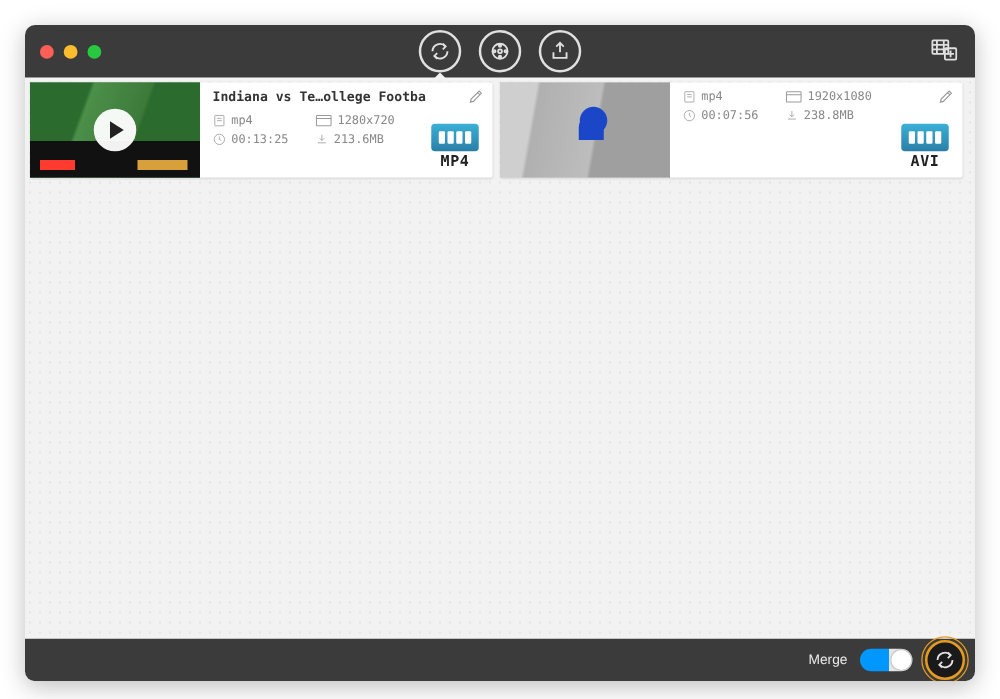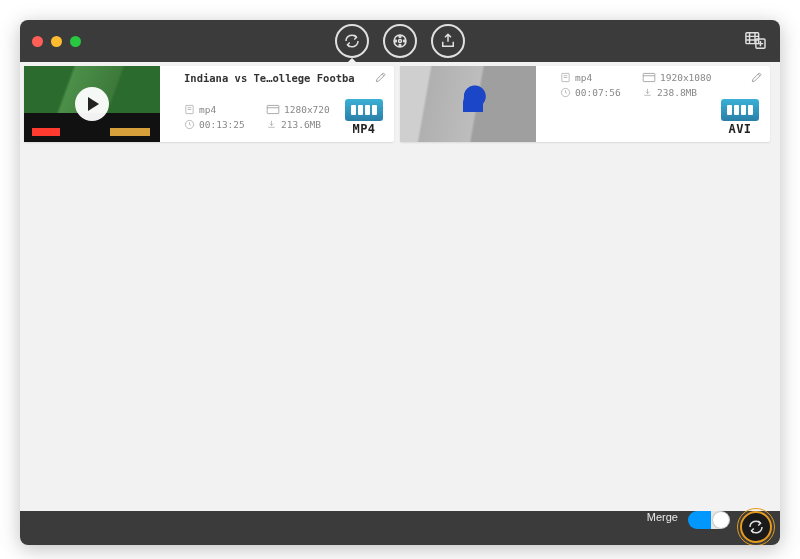--- a/index.html
+++ b/index.html
@@ -14,35 +14,35 @@
   .tab{width:30px;height:30px;border-radius:50%;border:2px solid #e0e0e0;display:flex;align-items:center;justify-content:center;cursor:pointer;position:relative}
   .tab.active::after{content:"";position:absolute;bottom:-8px;left:50%;transform:translateX(-50%);width:0;height:0;border-left:6px solid transparent;border-right:6px solid transparent;border-bottom:6px solid #f2f2f2}
   .tab svg{stroke:#e0e0e0;fill:none;stroke-width:2}
   .addfile{position:absolute;right:14px;top:50%;transform:translateY(-50%);cursor:pointer}
   .addfile svg{stroke:#e0e0e0;fill:none;stroke-width:1.6}
   .content{flex:1;background:#f2f2f2;background-image:radial-gradient(rgba(0,0,0,.06) .7px,transparent .7px);background-size:8px 8px;display:flex;align-items:flex-start;gap:6px;padding:4px 4px}
   .card{width:370px;height:76px;background:#fff;border-radius:2px;display:flex;position:relative;box-shadow:0 1px 2px rgba(0,0,0,.1)}
   .thumb{width:136px;height:76px;background:#222;flex:none;position:relative;overflow:hidden}
   .play{position:absolute;left:50%;top:50%;width:34px;height:34px;border-radius:50%;background:rgba(255,255,255,.95);transform:translate(-50%,-50%);display:flex;align-items:center;justify-content:center}
   .play::after{content:"";width:0;height:0;border-left:11px solid #222;border-top:7px solid transparent;border-bottom:7px solid transparent;margin-left:3px}
-  .meta{flex:1;padding:6px 4px 4px 24px;display:flex;flex-direction:column;gap:20px;overflow:hidden}
+  .meta{flex:1;padding:6px 4px 4px 10px;display:flex;flex-direction:column;gap:7px;overflow:hidden}
   .title{font-weight:bold;font-size:10.5px;white-space:nowrap;overflow:hidden;text-overflow:ellipsis}
   .rows{display:grid;grid-template-columns:82px 110px;row-gap:4px;color:#888;font-size:9.5px}
   .cell{display:flex;align-items:center;gap:4px;white-space:nowrap}
   .cell svg{stroke:#9a9a9a;fill:none;stroke-width:1.4;flex:none}
   .edit{position:absolute;right:6px;top:4px;cursor:pointer}
   .edit svg{stroke:#9a9a9a;fill:none;stroke-width:1.6}
   .fmt{position:absolute;right:8px;bottom:6px;width:44px;display:flex;flex-direction:column;align-items:center;cursor:pointer}
   .fmt-ico{width:38px;height:22px;border-radius:3px;display:flex;align-items:center;justify-content:center;margin-bottom:1px}
   .fmt-bars{display:flex;gap:2px}
   .fmt-bars span{width:5px;height:10px;background:#fff;border-radius:1px}
   .fmt-label{font-size:12px;font-weight:bold;letter-spacing:.5px;color:#222}
   .fmt-mp4{background:linear-gradient(#3bb0d6,#2a7fa8)}
   .fmt-avi{background:linear-gradient(#3bb0d6,#2a7fa8)}
-  .footer{height:34px;background:#3b3b3b;display:flex;justify-content:flex-end;gap:10px;padding:0 8px}
+  .footer{height:34px;background:#3b3b3b;display:flex;align-items:center;justify-content:flex-end;gap:10px;padding:0 8px}
   .merge-label{color:#eaeaea;font-size:11px;font-family:-apple-system,Helvetica,Arial}
   .toggle{width:42px;height:18px;border-radius:10px;background:linear-gradient(90deg,#0098ff 55%,#e6e6e6 55%);position:relative;cursor:pointer}
   .toggle::after{content:"";position:absolute;right:1px;top:1px;width:16px;height:16px;border-radius:50%;background:#fff;box-shadow:0 0 2px rgba(0,0,0,.4)}
   .convert-btn{width:28px;height:28px;border-radius:50%;background:#1a1a1a;border:2px solid #e69b1f;display:flex;align-items:center;justify-content:center;cursor:pointer;outline:1px solid #e69b1f;outline-offset:2px}
   .convert-btn svg{stroke:#e0e0e0;fill:none;stroke-width:2}
   
   .th1{background:
     linear-gradient(transparent 62%,#111 62%,#111 100%),
     linear-gradient(110deg,#2b6b2e 30%,#4b8f49 32%,#3d7a3a 60%,#2b6b2e 62%),
     #2b6b2e;position:relative}

